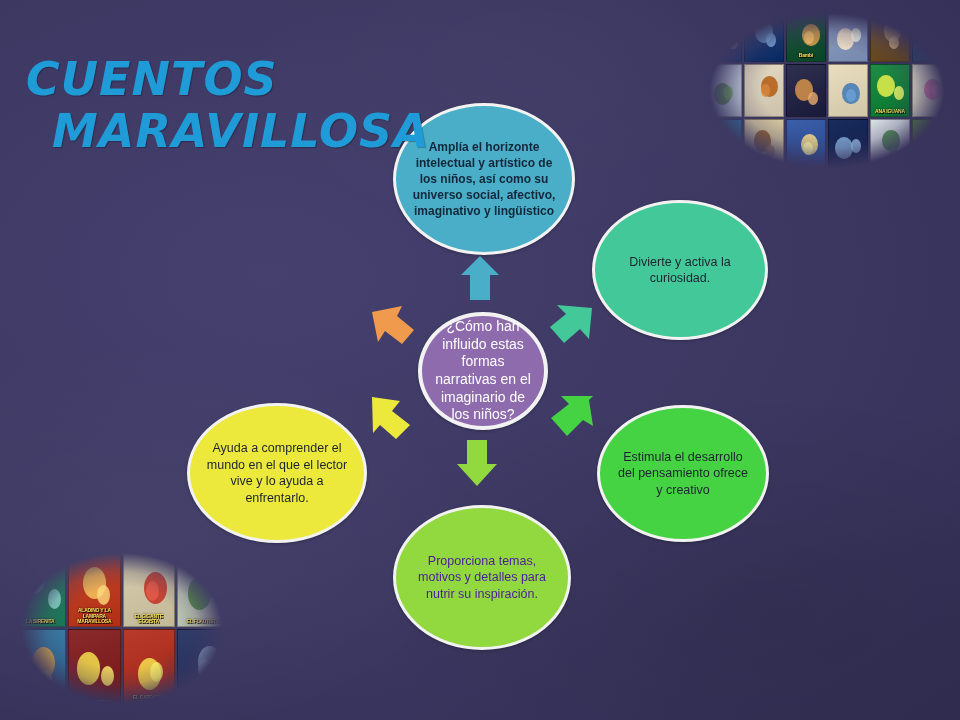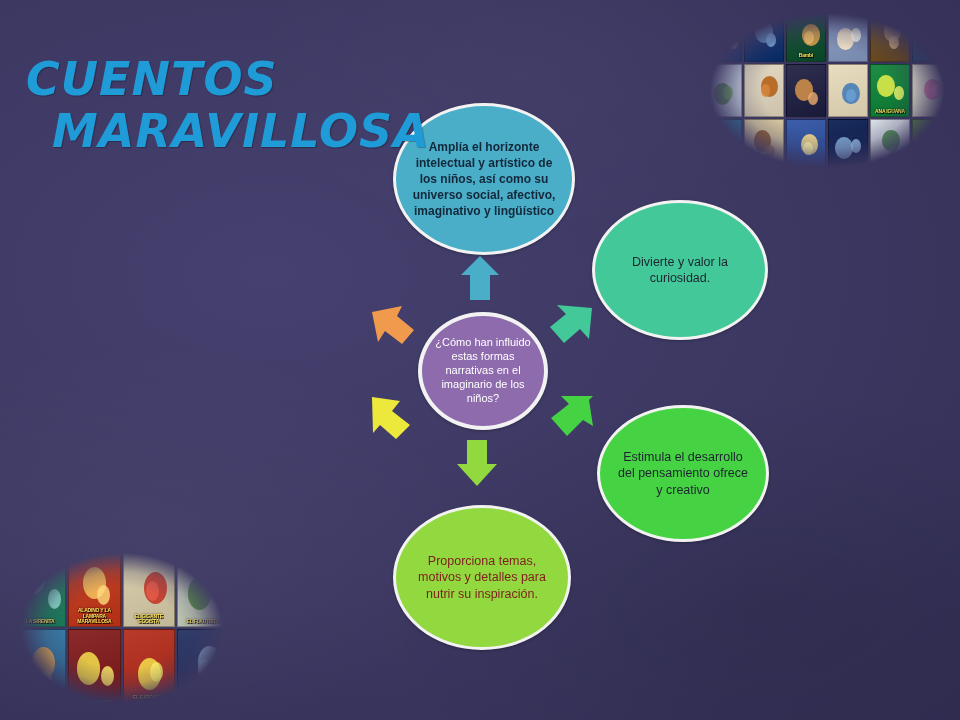--- a/index.html
+++ b/index.html
@@ -113,21 +113,21 @@
 
   #node-center {
     left: 418px; top: 312px;
     width: 130px; height: 118px;
     background: #8e6bad;
     border-width: 4px;
     z-index: 5;
   }
   #node-center .txt {
     color: #ffffff;
-    font-size: 11px;
+    font-size: 14px;
     line-height: 1.26;
     padding: 0 10px;
   }
   #node-top {
     left: 393px; top: 103px;
     width: 182px; height: 152px;
     background: #4aaec8;
     font-weight: bold;
   }
   #node-top .txt { color: #12283a; font-size: 12px; line-height: 1.34; }
@@ -338,26 +338,29 @@
 
   <div class="node" id="node-center" style="background: rgb(142, 107, 173);">
     <span class="txt" style="color: rgb(255, 255, 255);">¿Cómo han influido estas formas narrativas en el imaginario de los niños?</span>
   </div>
 
   <div class="node" id="node-top" style="background: rgb(74, 174, 200);">
     <span class="txt" style="color: rgb(18, 40, 58);">Amplía el horizonte intelectual y artístico de los niños, así como su universo social, afectivo, imaginativo y lingüístico</span>
   </div>
 
   <div class="node" id="node-right-up" style="background: rgb(67, 201, 153);">
-    <span class="txt" style="color: rgb(29, 36, 48);">Divierte y valor la curiosidad.</span>
+    <span class="txt" style="color: rgb(29, 36, 48);">Divierte y activa la curiosidad.</span>
   </div>
 
   <div class="node" id="node-right-down" style="background: rgb(70, 211, 67);">
     <span class="txt" style="color: rgb(29, 36, 48);">Estimula el desarrollo del pensamiento ofrece y creativo</span>
   </div>
 
   <div class="node" id="node-bottom" style="background: rgb(146, 217, 64);">
-    <span class="txt" style="color: #7f1d1d;">Proporciona temas, motivos y detalles para nutrir su inspiración.</span>
-  </div>
-
+    <span class="txt" style="color: #4c1d95;">Proporciona temas, motivos y detalles para nutrir su inspiración.</span>
+  </div>
+
+  <div class="node" id="node-left-down" style="background: rgb(236, 233, 60);">
+    <span class="txt" style="color: rgb(29, 36, 48);">Ayuda a comprender el mundo en el que el lector vive y lo ayuda a enfrentarlo.</span>
+  </div>
 
 
 </div>
 
 </body></html>

